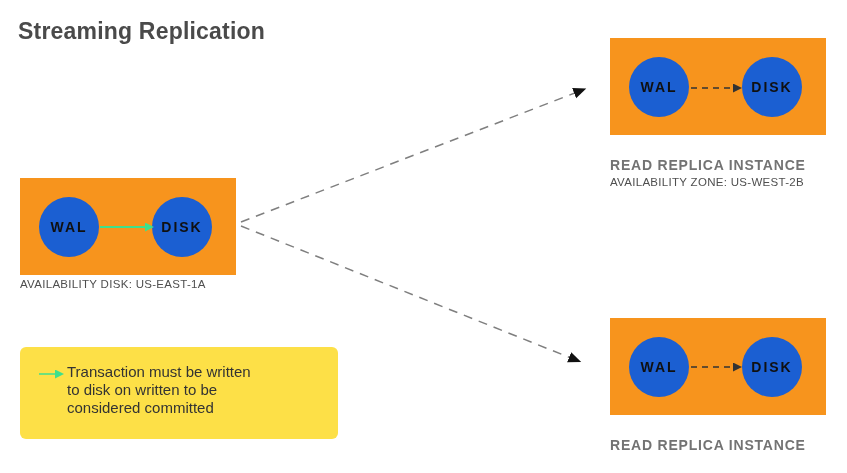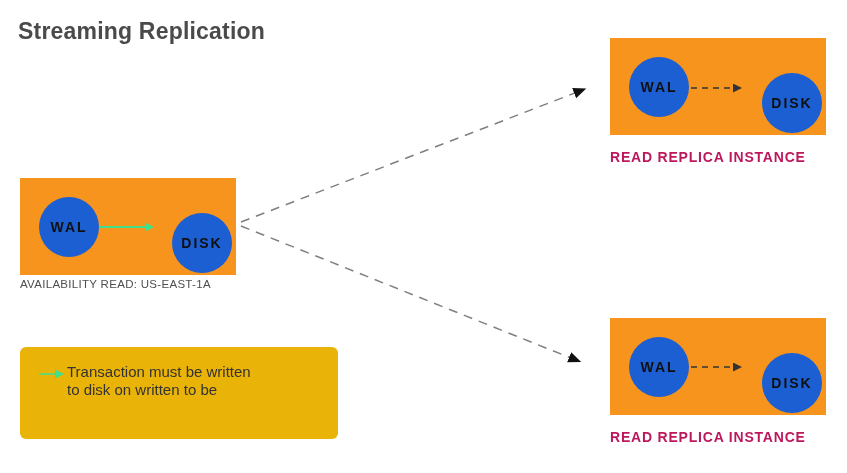--- a/index.html
+++ b/index.html
@@ -37,48 +37,48 @@
     display: flex;
     align-items: center;
     justify-content: center;
     font-size: 14px;
     font-weight: bold;
     letter-spacing: 2px;
     color: #101010;
     border-radius: 30px;
   }
   .node-wal  { left: 19px; }
-  .node-disk { left: 152px; margin-top: 16px; }
+  .node-disk { left: 132px; }
   .instance-title {
-    margin-top: 14px;
+    margin-top: 22px;
     font-size: 14px;
     font-weight: bold;
     letter-spacing: 0.8px;
-    color: #be185d;
+    color: #737373;
     white-space: nowrap;
   }
   .instance-zone {
     margin-top: 3px;
     font-size: 11.5px;
     letter-spacing: 0.3px;
     color: #4f4f4f;
     white-space: nowrap;
   }
   .pos-primary        { left: 20px;  top: 178px; }
   .pos-replica-top    { left: 610px; top: 38px;  }
   .pos-replica-bottom { left: 610px; top: 318px; }
 
   
   .legend {
     position: absolute;
     left: 20px;
     top: 347px;
     width: 318px;
     height: 92px;
-    background: #eab308;
+    background: #fde047;
     border-radius: 6px;
     box-sizing: border-box;
   }
   .legend-text {
     position: absolute;
     left: 47px;
     top: 16px;
     font-size: 15px;
     line-height: 18px;
     color: #333333;
@@ -96,43 +96,45 @@
 
 <div class="stage">
 
   <div class="page-title">Streaming Replication</div>
 
   <div class="instance pos-primary">
     <div class="instance-box">
       <div class="node node-wal">WAL</div>
       <div class="node node-disk">DISK</div>
     </div>
-    <div class="instance-zone">AVAILABILITY READ: US-EAST-1A</div>
+    <div class="instance-zone">AVAILABILITY DISK: US-EAST-1A</div>
   </div>
 
   <div class="instance pos-replica-top">
     <div class="instance-box">
       <div class="node node-wal">WAL</div>
       <div class="node node-disk">DISK</div>
     </div>
     <div class="instance-title">READ REPLICA INSTANCE</div>
+    <div class="instance-zone">AVAILABILITY ZONE: US-WEST-2B</div>
   </div>
 
   <div class="instance pos-replica-bottom">
     <div class="instance-box">
       <div class="node node-wal">WAL</div>
       <div class="node node-disk">DISK</div>
     </div>
     <div class="instance-title">READ REPLICA INSTANCE</div>
   </div>
 
   <div class="legend">
     <div class="legend-text">
       <div>Transaction must be written</div>
       <div>to disk on written to be</div>
+      <div>considered committed</div>
     </div>
   </div>
 
   <svg class="connector-layer" width="847" height="473" viewBox="0 0 847 473">
     <defs>
       <marker id="head-black" markerUnits="userSpaceOnUse" markerWidth="14" markerHeight="12" refX="2" refY="5.5" orient="auto">
         <polygon points="0,0 13,5.5 0,11" fill="#111111"></polygon>
       </marker>
       <marker id="head-green" markerUnits="userSpaceOnUse" markerWidth="10" markerHeight="10" refX="1" refY="4.5" orient="auto">
         <polygon points="0,0 9,4.5 0,9" fill="#3FE08C"></polygon>

